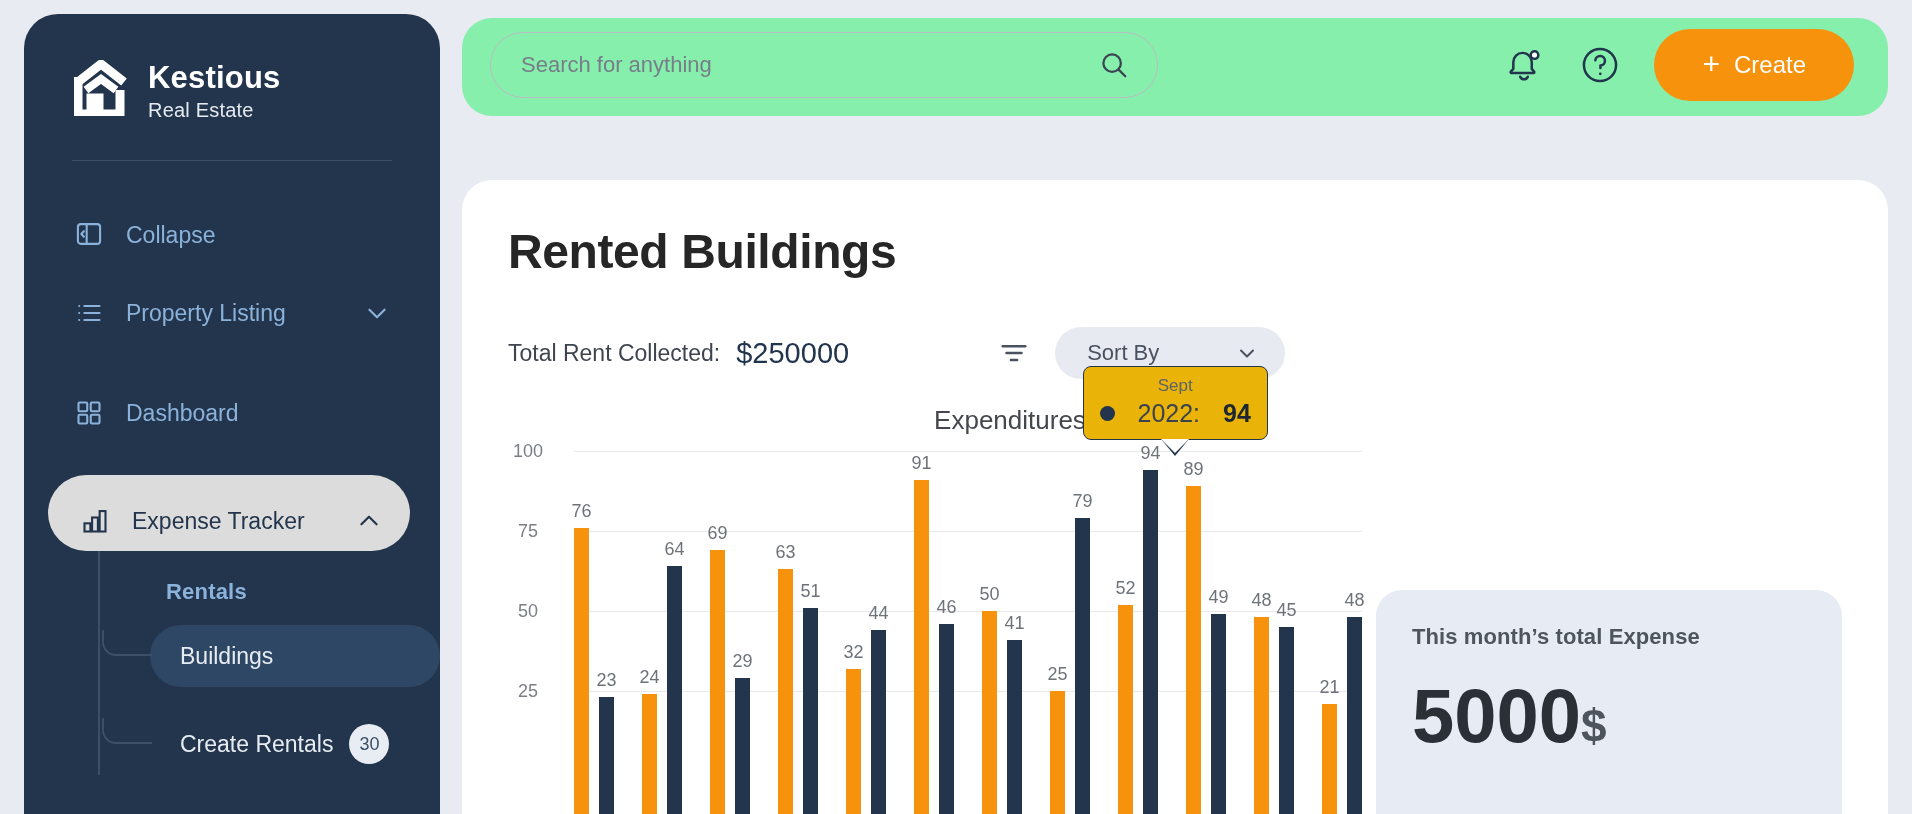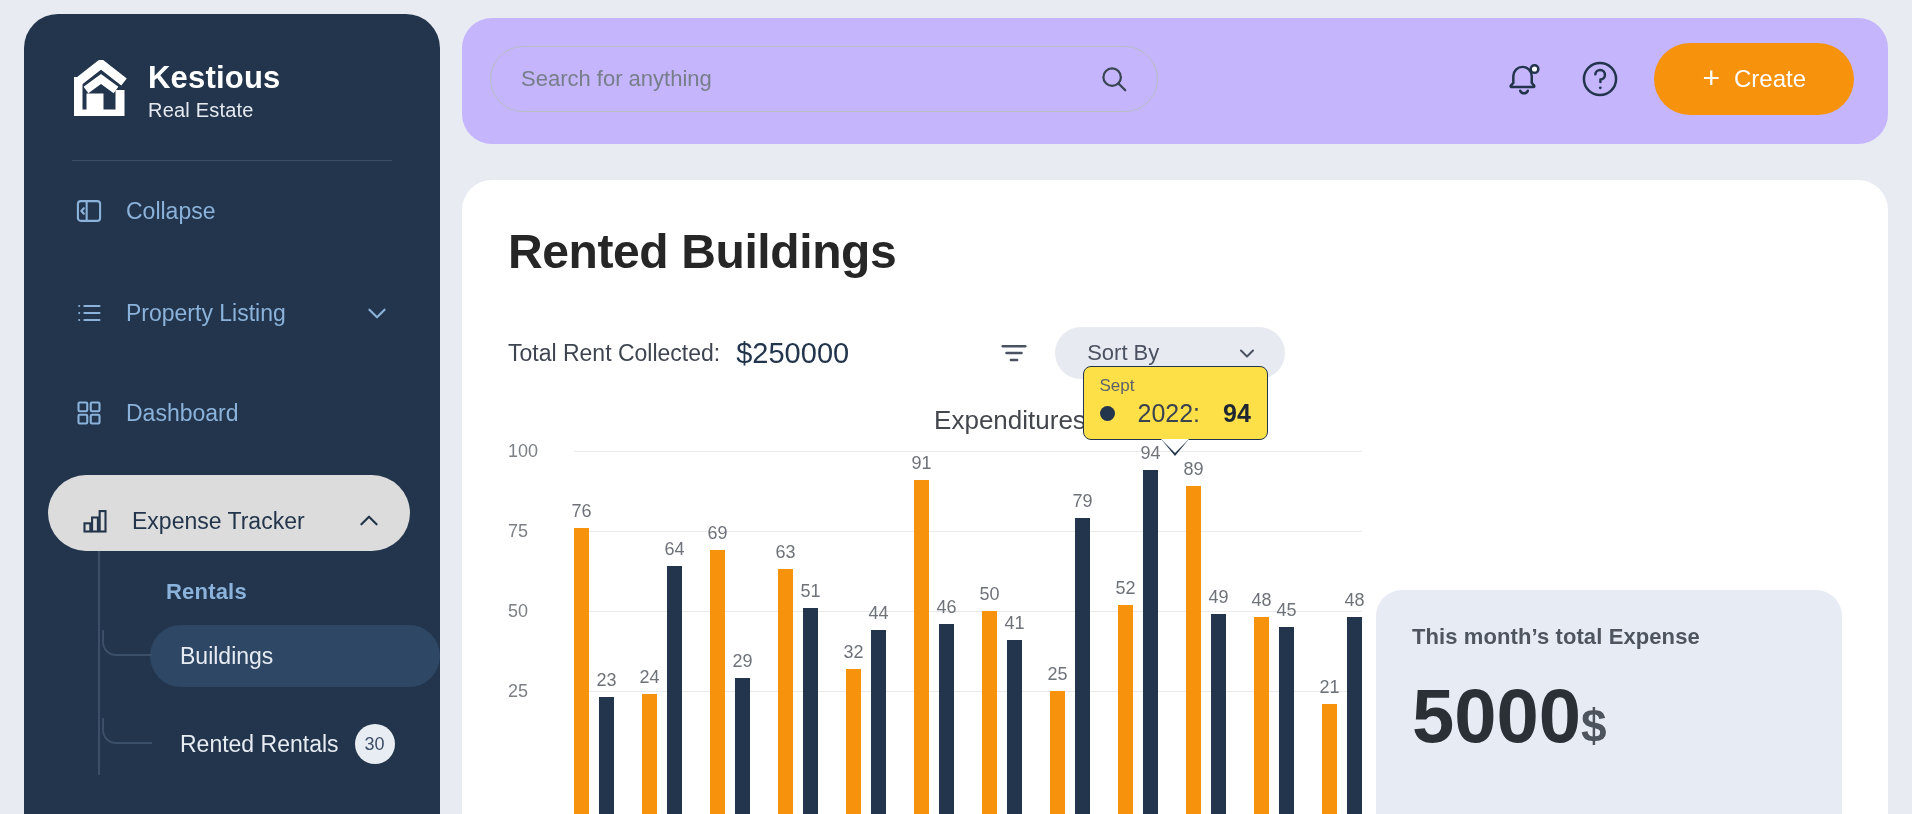--- a/index.html
+++ b/index.html
@@ -34,21 +34,21 @@
     color: #8BB2DA; font-size: 23px; border-radius: 38px;
     cursor: pointer; position: relative;
   }
   .nav-item .ico { width: 30px; height: 30px; flex: 0 0 auto; display: flex; align-items: center; justify-content: center; }
   .nav-item .label { flex: 1 1 auto; white-space: nowrap; }
   .nav-item .chev { width: 26px; height: 26px; flex: 0 0 auto; }
   .nav-item.active {
     background: #DCDCDC; color: #22354C;
     margin: 0 30px 0 24px; padding: 16px 28px 0 32px;
   }
-  .nav-item.collapse-row { margin-bottom: 26px; }
+  .nav-item.collapse-row { margin-bottom: 26px; align-items: flex-end; }
   .nav-item.spaced { margin-top: 24px; }
 
   
   .submenu { position: relative; padding: 18px 0 0 78px; }
   .submenu::before {
     content:""; position: absolute; left: 74px; top: 0; bottom: 0;
     width: 2px; background: #3B4F68;
   }
   .sub-group-title {
     color: #8BB2DA; font-size: 22px; font-weight: bold;
@@ -70,22 +70,22 @@
   }
   .sub-badge {
     display: inline-flex; align-items: center; justify-content: center;
     min-width: 40px; height: 40px; margin-left: 16px; padding: 0 8px;
     background: #E8EDF4; color: #3C4E66;
     border-radius: 20px; font-size: 18px; font-weight: 500;
   }
 
   
   .topbar {
-    position: absolute; left: 462px; top: 18px; right: 24px; height: 126px;
-    background: #c4b5fd; border-radius: 30px;
+    position: absolute; left: 462px; top: 18px; right: 24px; height: 98px;
+    background: #86efac; border-radius: 30px;
     display: flex; align-items: center; padding: 0 34px 4px 28px;
   }
   .search-box {
     width: 668px; height: 66px; border: 1.5px solid #B9BDC4;
     border-radius: 34px; display: flex; align-items: center;
     padding: 0 28px 0 30px; gap: 10px;
   }
   .search-input {
     flex: 1 1 auto; border: none; outline: none; background: transparent;
     font-family: "Liberation Sans", sans-serif; font-size: 22px; color: #5C6470;
@@ -120,41 +120,41 @@
 
   
   .chart-area { position: relative; margin-top: 26px; height: 520px; }
   .chart-title {
     position: absolute; left: 0; right: 0; top: 0; text-align: center;
     font-size: 26px; color: #44484E; padding-right: 330px;
   }
   .bar-plot { position: absolute; left: 0; top: 46px; right: 0; bottom: 0; }
   .y-axis { position: absolute; left: 0; top: 0; width: 52px; height: 320px; }
   .y-tick {
-    position: absolute; right: 0; transform: translateY(-50%);
-    font-size: 18px; color: #7B7F86; text-align: left; width: 100%;
+    position: absolute; right: 6px; transform: translateY(-50%);
+    font-size: 18px; color: #7B7F86; text-align: center; width: 100%;
   }
   .grid { position: absolute; left: 66px; right: 480px; top: 0; height: 320px; }
   .grid-line { position: absolute; left: 0; right: 0; height: 1px; background: #E9E9EC; }
   .bars {
     position: absolute; left: 66px; right: 480px; top: 0; height: 440px;
     display: flex; align-items: flex-end; justify-content: space-between;
   }
   .bar-group { display: flex; align-items: flex-end; gap: 10px; height: 100%; }
   .bar { position: relative; width: 15px; }
   .bar .bar-rect { position: absolute; left: 0; right: 0; bottom: 0; }
   .bar.o .bar-rect { background: #F7920D; }
   .bar.d .bar-rect { background: #22354C; }
   .bar .bar-val {
     position: absolute; left: 50%; transform: translateX(-50%);
     font-size: 18px; color: #6E7279; white-space: nowrap;
   }
   .tooltip {
-    position: absolute; background: #fde047; border: 1.5px solid #22354C;
-    border-radius: 8px; padding: 9px 16px 11px 16px; z-index: 6;
+    position: absolute; background: #eab308; border: 1.5px solid #22354C;
+    border-radius: 8px; padding: 9px 16px 11px 16px; z-index: 6; text-align: center;
   }
   .tooltip-label { font-size: 17px; color: #5E636B; margin-bottom: 3px; }
   .tooltip-row { font-size: 25px; color: #3B4250; display: flex; align-items: center; gap: 23px; white-space: nowrap; }
   .tooltip-dot { width: 15px; height: 15px; border-radius: 50%; background: #22354C; flex: 0 0 auto; }
   .tooltip-val { font-weight: bold; color: #1D2633; }
   .tooltip::after, .tooltip::before {
     content: ""; position: absolute; left: 50%; transform: translateX(-50%);
     width: 0; height: 0; border-left: 14px solid transparent; border-right: 14px solid transparent;
   }
   .tooltip::before { bottom: -17px; border-top: 17px solid #22354C; }
@@ -255,21 +255,21 @@
       </div>
 
       <div class="submenu">
         <div class="sub-group-title">Rentals</div>
 
         <div class="sub-item active">
           <span>Buildings</span>
         </div>
 
         <div class="sub-item" style="margin-top:26px;">
-          <span>Rented Rentals</span>
+          <span>Create Rentals</span>
           <span class="sub-badge">30</span>
         </div>
       </div>
 
     </nav>
   </aside>
 
   <header class="topbar">
     <div class="search-box">
       <input class="search-input" type="text" placeholder="Search for anything" style="">

